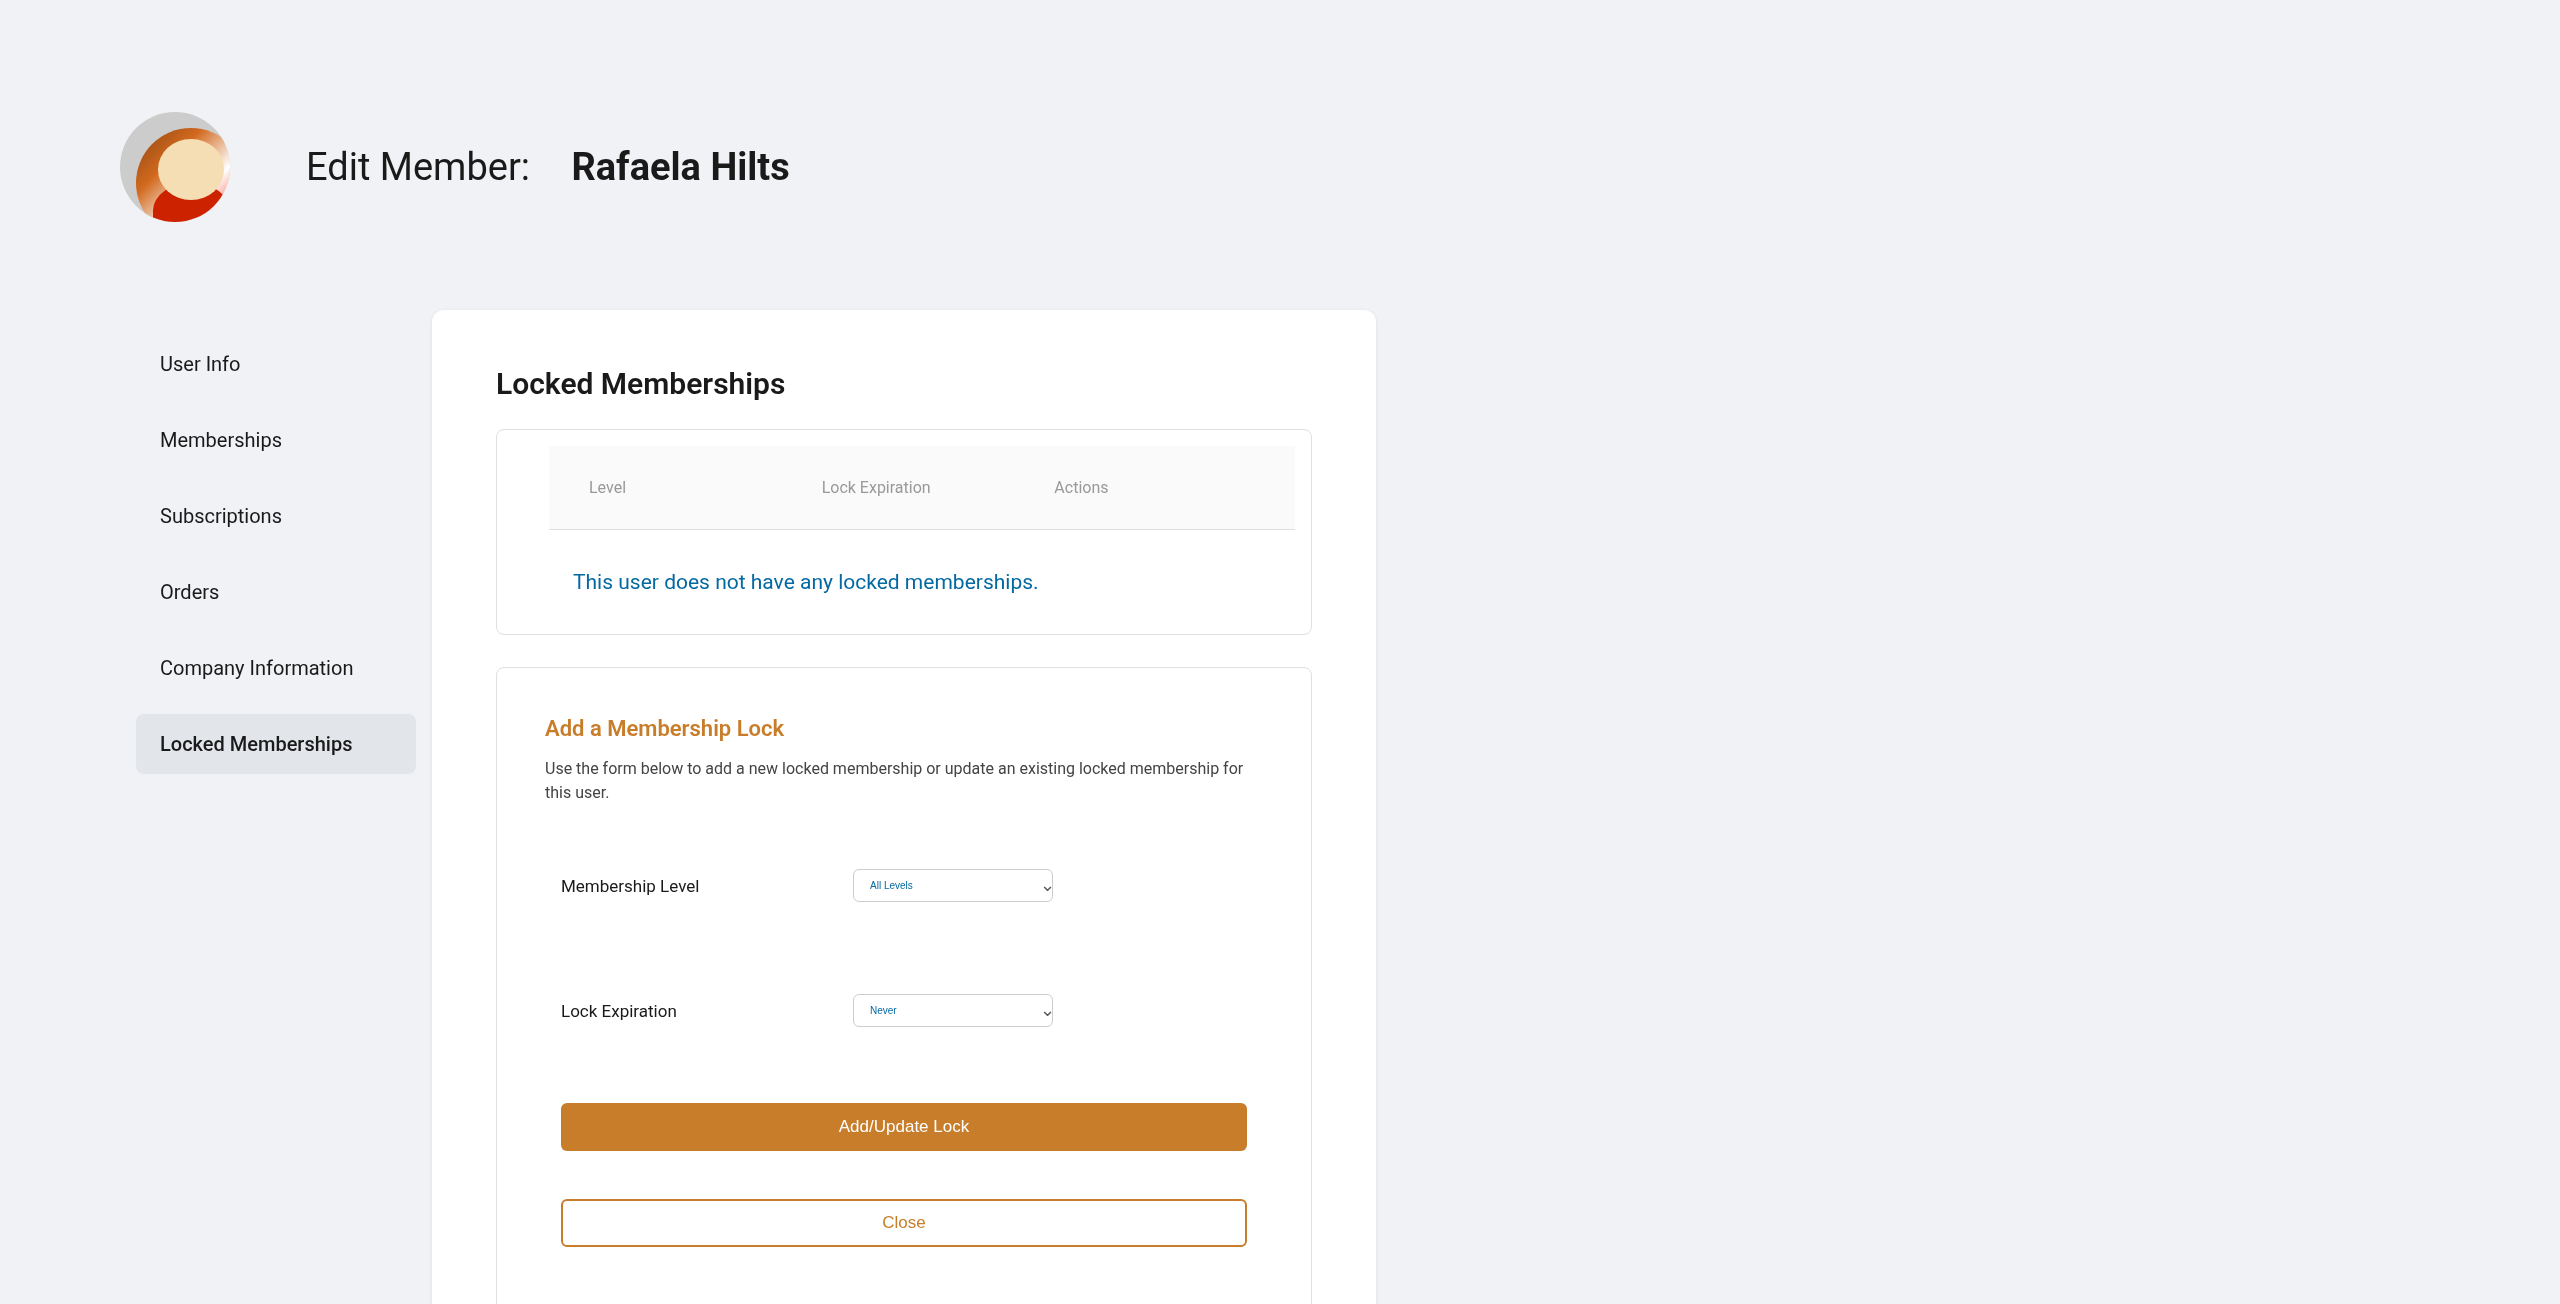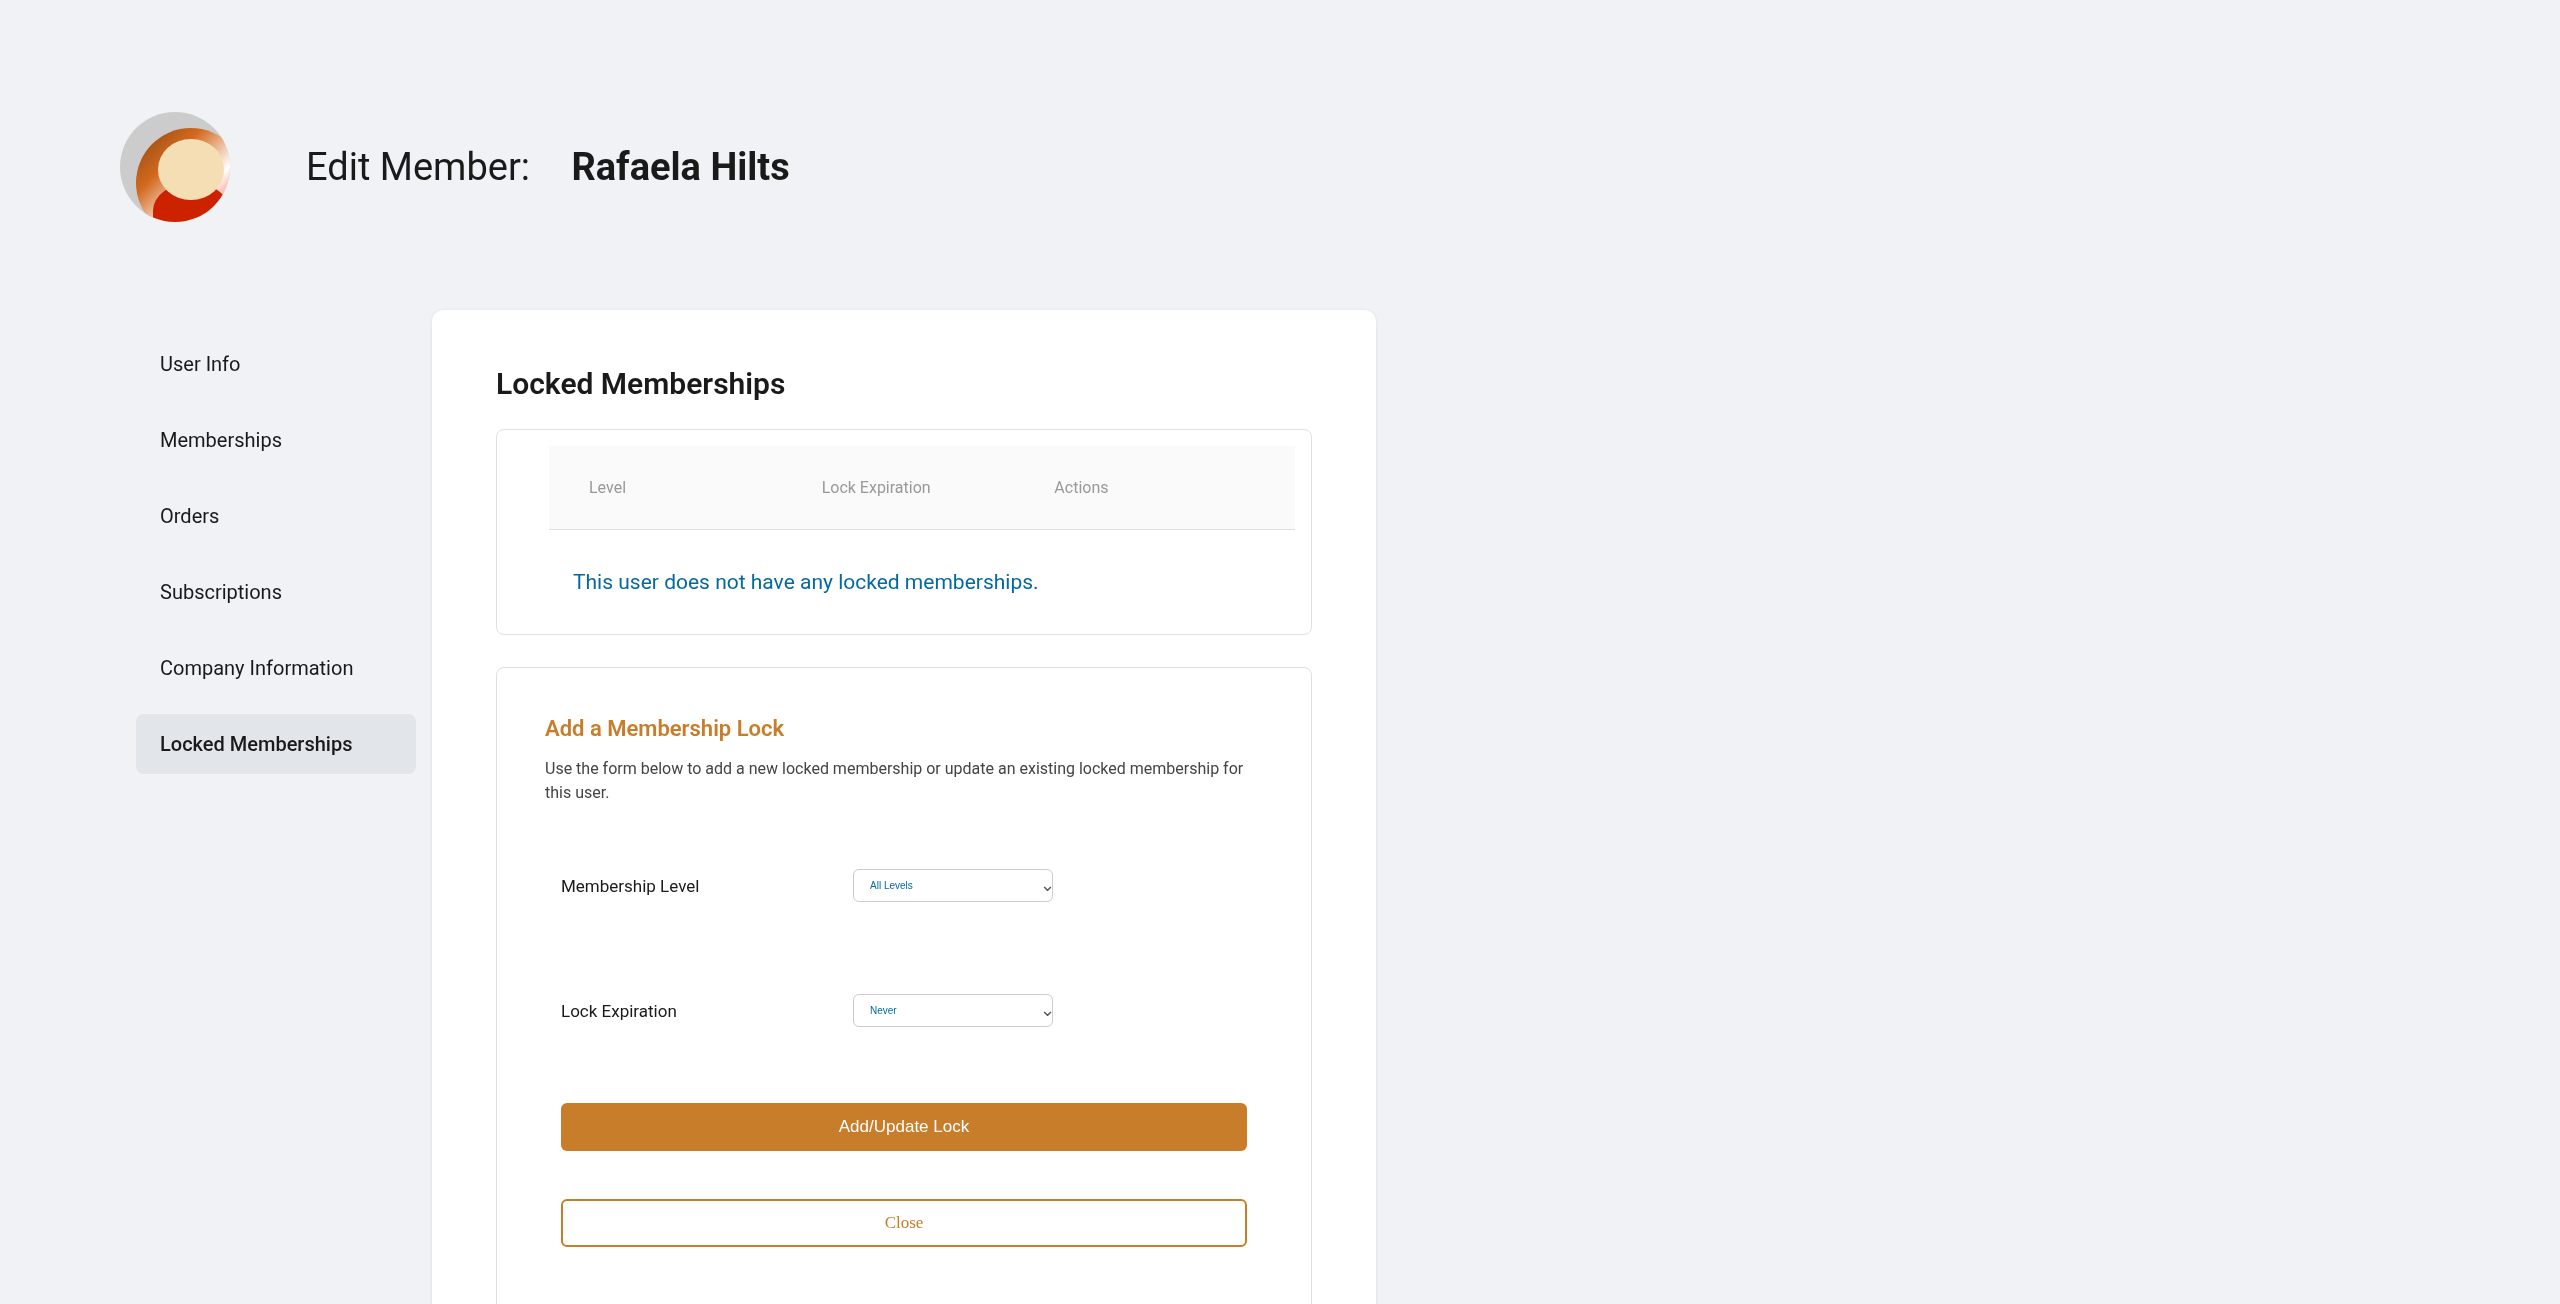--- a/index.html
+++ b/index.html
@@ -204,21 +204,20 @@
     }
     .btn-secondary {
       background: #fff;
       color: #c87d2a;
       border: 2px solid #c87d2a;
       border-radius: 6px;
       padding: 12px 24px;
       font-size: 17px;
       font-weight: 500;
       cursor: pointer;
-      font-family: Liberation Serif, serif;
     }
   </style>
 </head>
 <body>
 
 <div class="page-wrapper">
 
   <div class="header">
     <div class="avatar">
       <div class="avatar-img"></div>
@@ -226,22 +225,22 @@
     <h1 class="header-title">
       <span>Edit Member: </span><strong>Rafaela Hilts</strong>
     </h1>
   </div>
 
   <div class="content-area">
 
     <nav class="sidebar">
       <a class="sidebar-item">User Info</a>
       <a class="sidebar-item">Memberships</a>
+      <a class="sidebar-item">Subscriptions</a>
       <a class="sidebar-item">Orders</a>
-      <a class="sidebar-item">Subscriptions</a>
       <a class="sidebar-item">Company Information</a>
       <a class="sidebar-item active">Locked Memberships</a>
     </nav>
 
     <main class="main-content">
       <h2 class="section-title">Locked Memberships</h2>
 
       <div class="table-container">
         <div class="table-header">
           <span class="table-header-cell">Level</span>

